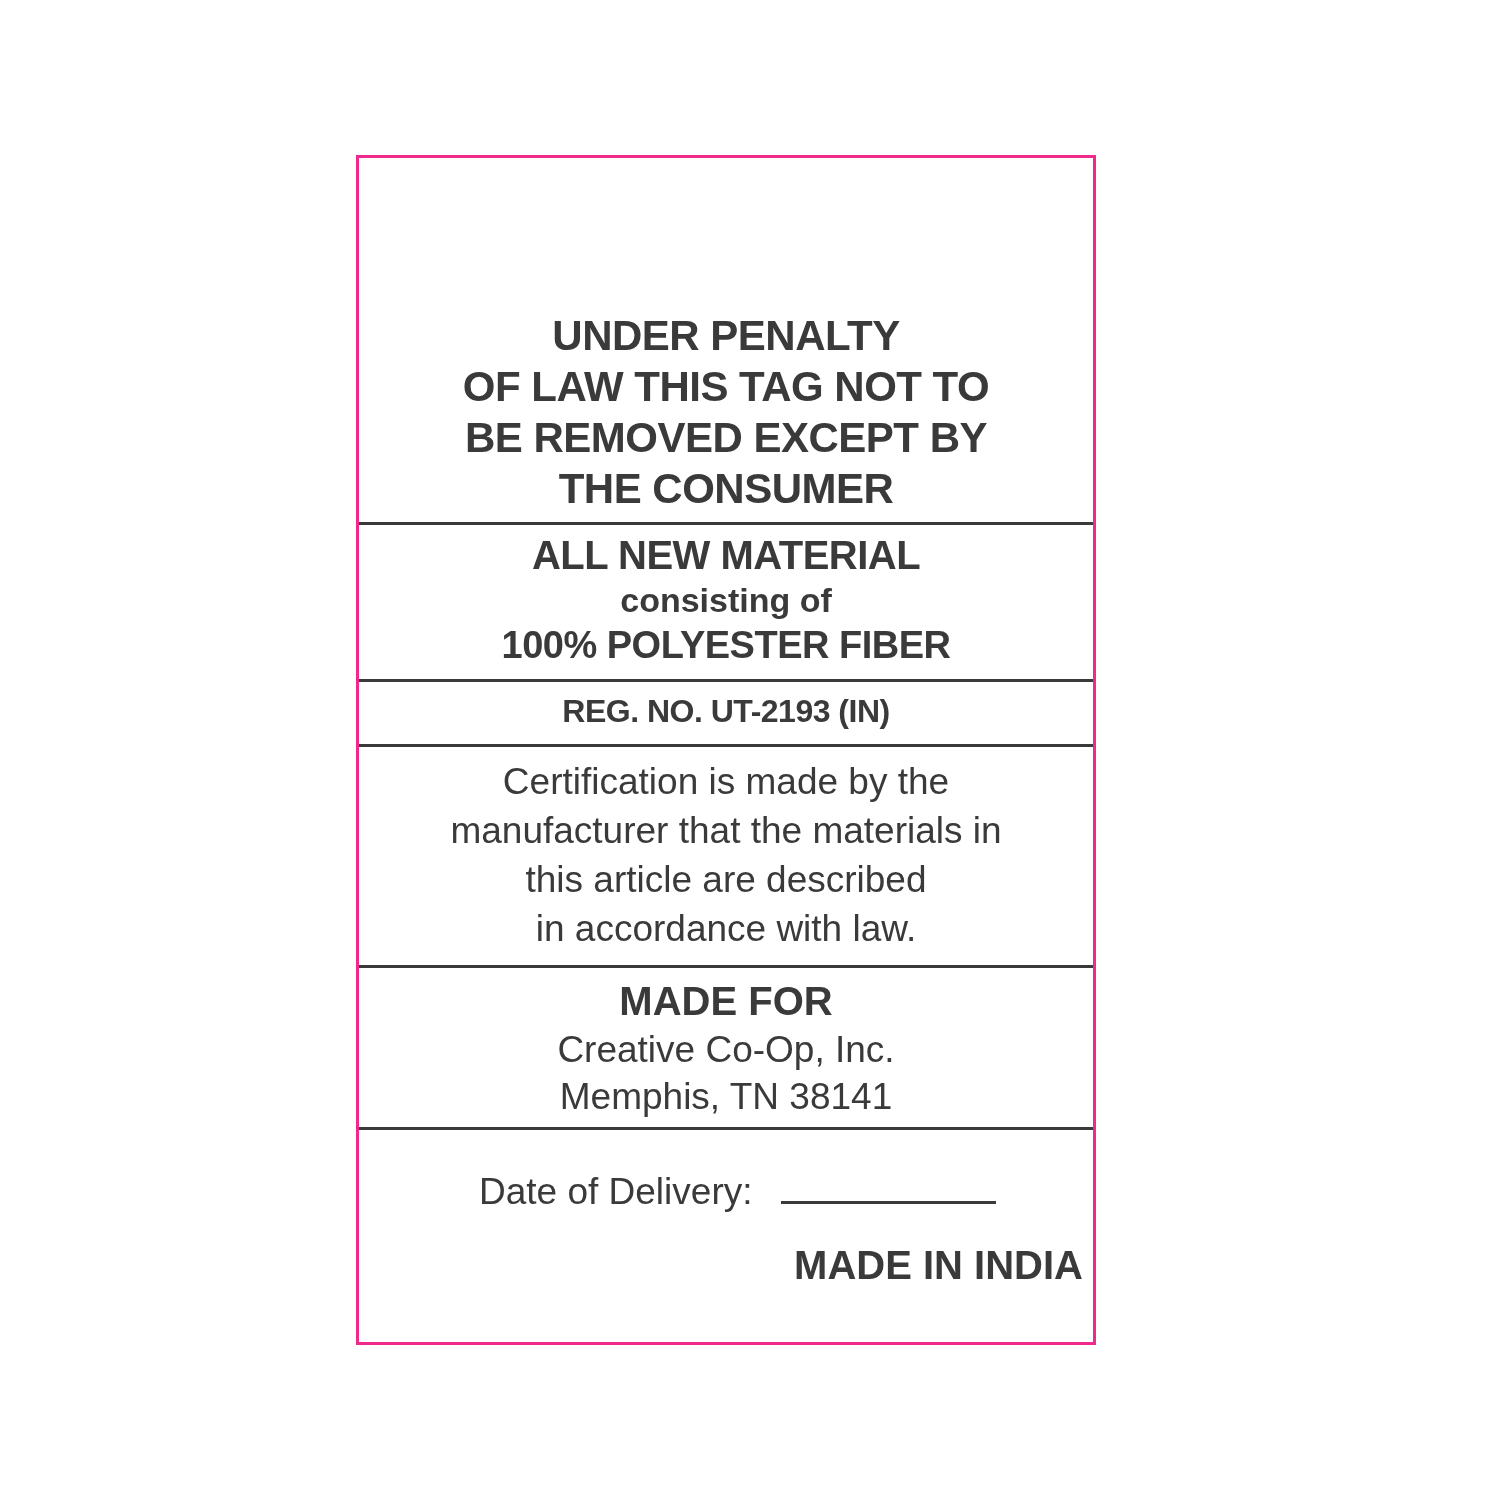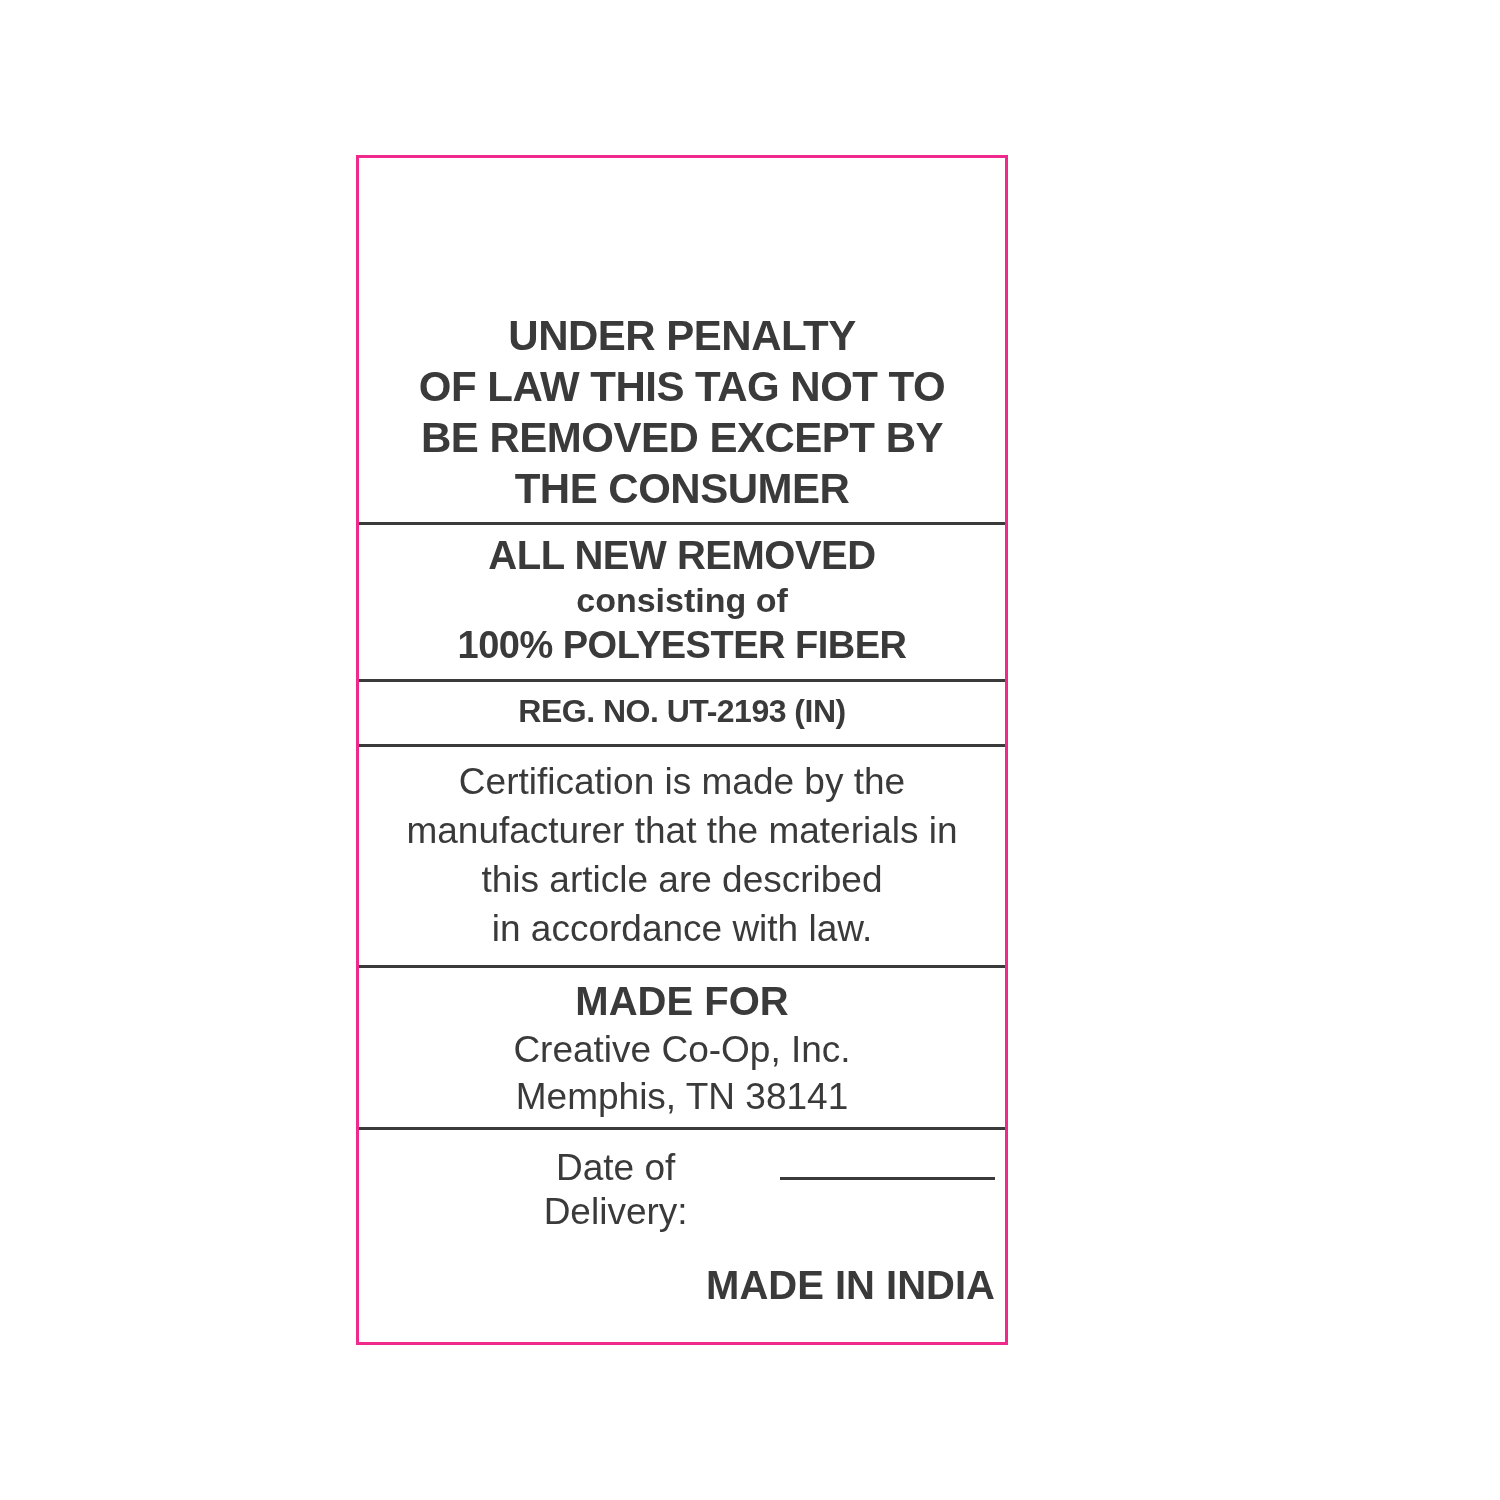--- a/index.html
+++ b/index.html
@@ -11,21 +11,21 @@
     width: 1500px;
     height: 1500px;
     font-family: "Liberation Sans", sans-serif;
     color: #3a3a3a;
     position: relative;
   }
   .tag {
     position: absolute;
     left: 356px;
     top: 155px;
-    width: 652px;
+    width: 740px;
     height: 1190px;
     border: 3px solid #ef2a8c;
     background: #ffffff;
     box-sizing: border-box;
   }
   .tag-inner {
     position: absolute;
     left: 0;
     top: 0;
     width: 100%;
@@ -112,20 +112,21 @@
     padding-top: 16px;
     padding-bottom: 6px;
   }
   .delivery-line {
     display: flex;
     align-items: baseline;
     justify-content: flex-start;
     padding-left: 110px;
     font-size: 37px;
     line-height: 44px;
+    margin-top: 24px;
   }
   .delivery-blank {
     display: inline-block;
     width: 215px;
     border-bottom: 3px solid #3a3a3a;
     margin-left: 28px;
     height: 30px;
   }
   .made-in {
     text-align: right;
@@ -144,21 +145,21 @@
     <div class="spacer-top"></div>
 
     <div class="row penalty">
       <div>UNDER PENALTY</div>
       <div>OF LAW THIS TAG NOT TO</div>
       <div>BE REMOVED EXCEPT BY</div>
       <div>THE CONSUMER</div>
     </div>
 
     <div class="row material">
-      <div class="m1">ALL NEW  REMOVED</div>
+      <div class="m1">ALL NEW  MATERIAL</div>
       <div class="m2">consisting of</div>
       <div class="m3">100% POLYESTER FIBER</div>
     </div>
 
     <div class="row reg">REG. NO. UT-2193 (IN)</div>
 
     <div class="row cert">
       <div>Certification is made by the</div>
       <div>manufacturer that the materials in</div>
       <div>this article are described</div>

